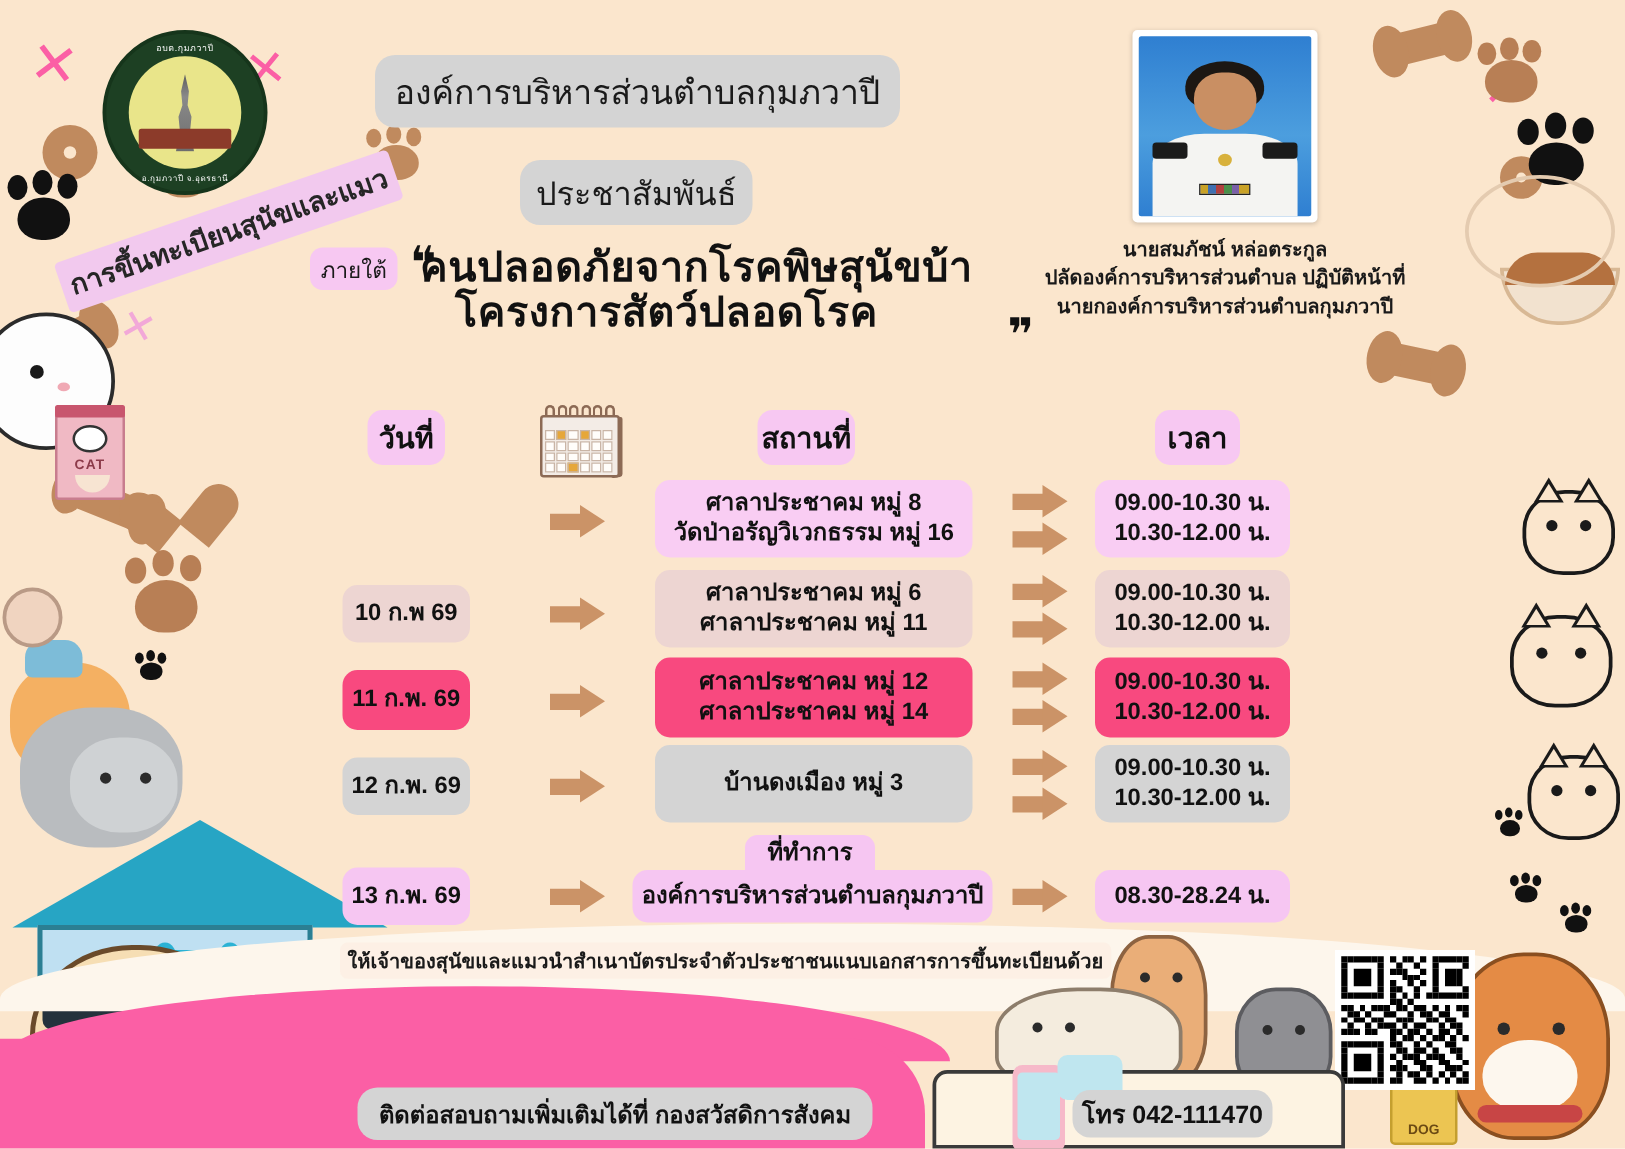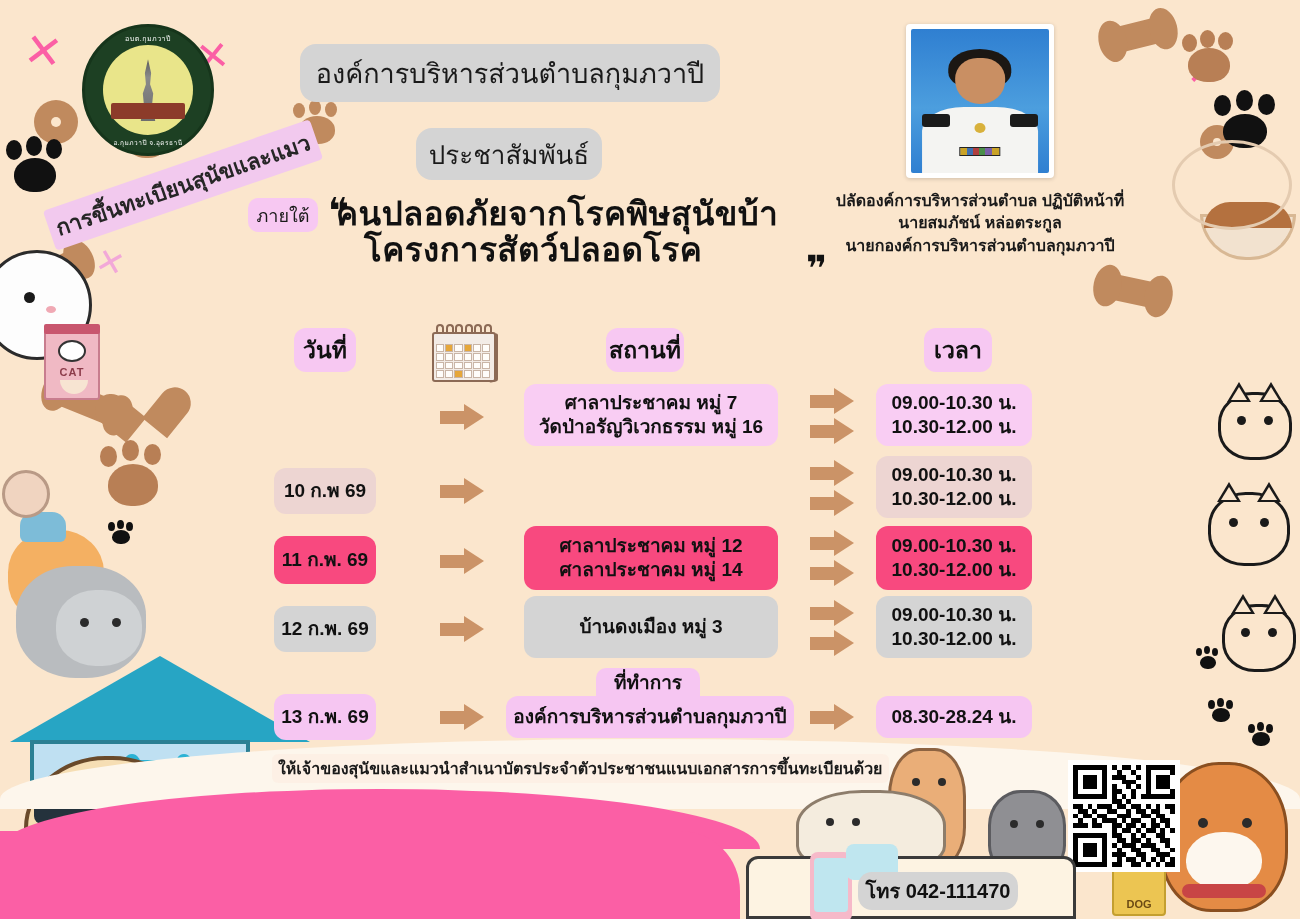--- a/index.html
+++ b/index.html
@@ -476,22 +476,22 @@
       <div class="p-face"></div>
       <div class="p-body"></div>
       <div class="p-epaulet l"></div>
       <div class="p-epaulet r"></div>
       <div class="p-collarbtn"></div>
       <div class="p-ribbons"></div>
     </div>
   </div>
 
   <div class="official-text" style="left:812px;top:190px;width:336px;font-size:16px;">
+    <div>นายสมภัชน์ หล่อตระกูล</div>
     <div>ปลัดองค์การบริหารส่วนตำบล ปฏิบัติหน้าที่</div>
-    <div>นายสมภัชน์ หล่อตระกูล</div>
     <div>นายกองค์การบริหารส่วนตำบลกุมภวาปี</div>
   </div>
 
   <div class="hdr" style="left:294px;top:328px;width:62px;height:44px;font-size:23px;">
     <span>วันที่</span>
   </div>
 
   <div class="calendar" style="left:428px;top:322px;">
     <div class="cal-rings">
       <span></span>
@@ -537,21 +537,21 @@
 
   <div class="hdr" style="left:924px;top:328px;width:68px;height:44px;font-size:23px;">
     <span>เวลา</span>
   </div>
 
   <div class="arrow" style="left:440px;top:404px;">
     <div class="shaft"></div>
       <div class="head"></div>
   </div>
   <div class="cell c-pink" style="left:524px;top:384px;width:254px;height:62px;font-size:19px;flex-direction:column;">
-    <span>ศาลาประชาคม หมู่ 7</span>
+    <span>ศาลาประชาคม หมู่ 8</span>
     <span>วัดป่าอรัญวิเวกธรรม หมู่ 16</span>
   </div>
   <div class="arrow" style="left:810px;top:388px;">
     <div class="shaft"></div>
       <div class="head"></div>
   </div>
   <div class="arrow" style="left:810px;top:418px;">
     <div class="shaft"></div>
       <div class="head"></div>
   </div>
@@ -560,20 +560,24 @@
     <span>10.30-12.00 น.</span>
   </div>
 
   <div class="cell c-blush" style="left:274px;top:468px;width:102px;height:46px;font-size:19px;">
     <span>10 ก.พ 69</span>
   </div>
   <div class="arrow" style="left:440px;top:478px;">
     <div class="shaft"></div>
       <div class="head"></div>
   </div>
+  <div class="cell c-blush" style="left:524px;top:456px;width:254px;height:62px;font-size:19px;flex-direction:column;">
+    <span>ศาลาประชาคม หมู่ 6</span>
+    <span>ศาลาประชาคม หมู่ 11</span>
+  </div>
   <div class="arrow" style="left:810px;top:460px;">
     <div class="shaft"></div>
       <div class="head"></div>
   </div>
   <div class="arrow" style="left:810px;top:490px;">
     <div class="shaft"></div>
       <div class="head"></div>
   </div>
   <div class="cell c-blush" style="left:876px;top:456px;width:156px;height:62px;font-size:19px;flex-direction:column;">
     <span>09.00-10.30 น.</span>
@@ -1093,20 +1097,23 @@
         <span style="background:#000"></span>
         <span></span>
         <span style="background:#000"></span>
         <span style="background:#000"></span>
     </div>
   </div>
 
   <div class="footer-wave"></div>
   <div class="footer-band"></div>
 
+  <div class="contact-chip" style="left:286px;top:870px;width:412px;height:42px;font-size:19px;">
+    <span>ติดต่อสอบถามเพิ่มเติมได้ที่ กองสวัสดิการสังคม</span>
+  </div>
 
   <div style="position:absolute;left:746px;top:856px;width:330px;height:63px;background:#fdf3e2;border:3px solid #3a3a3a;border-radius:12px 12px 0 0;"></div>
   <div class="phone-ill" style="left:810px;top:852px;"></div>
   <div class="speech" style="left:846px;top:844px;"></div>
 
   <div class="phone-chip" style="left:858px;top:872px;width:160px;height:38px;font-size:20px;">
     <span>โทร 042-111470</span>
   </div>
 
 </div>

